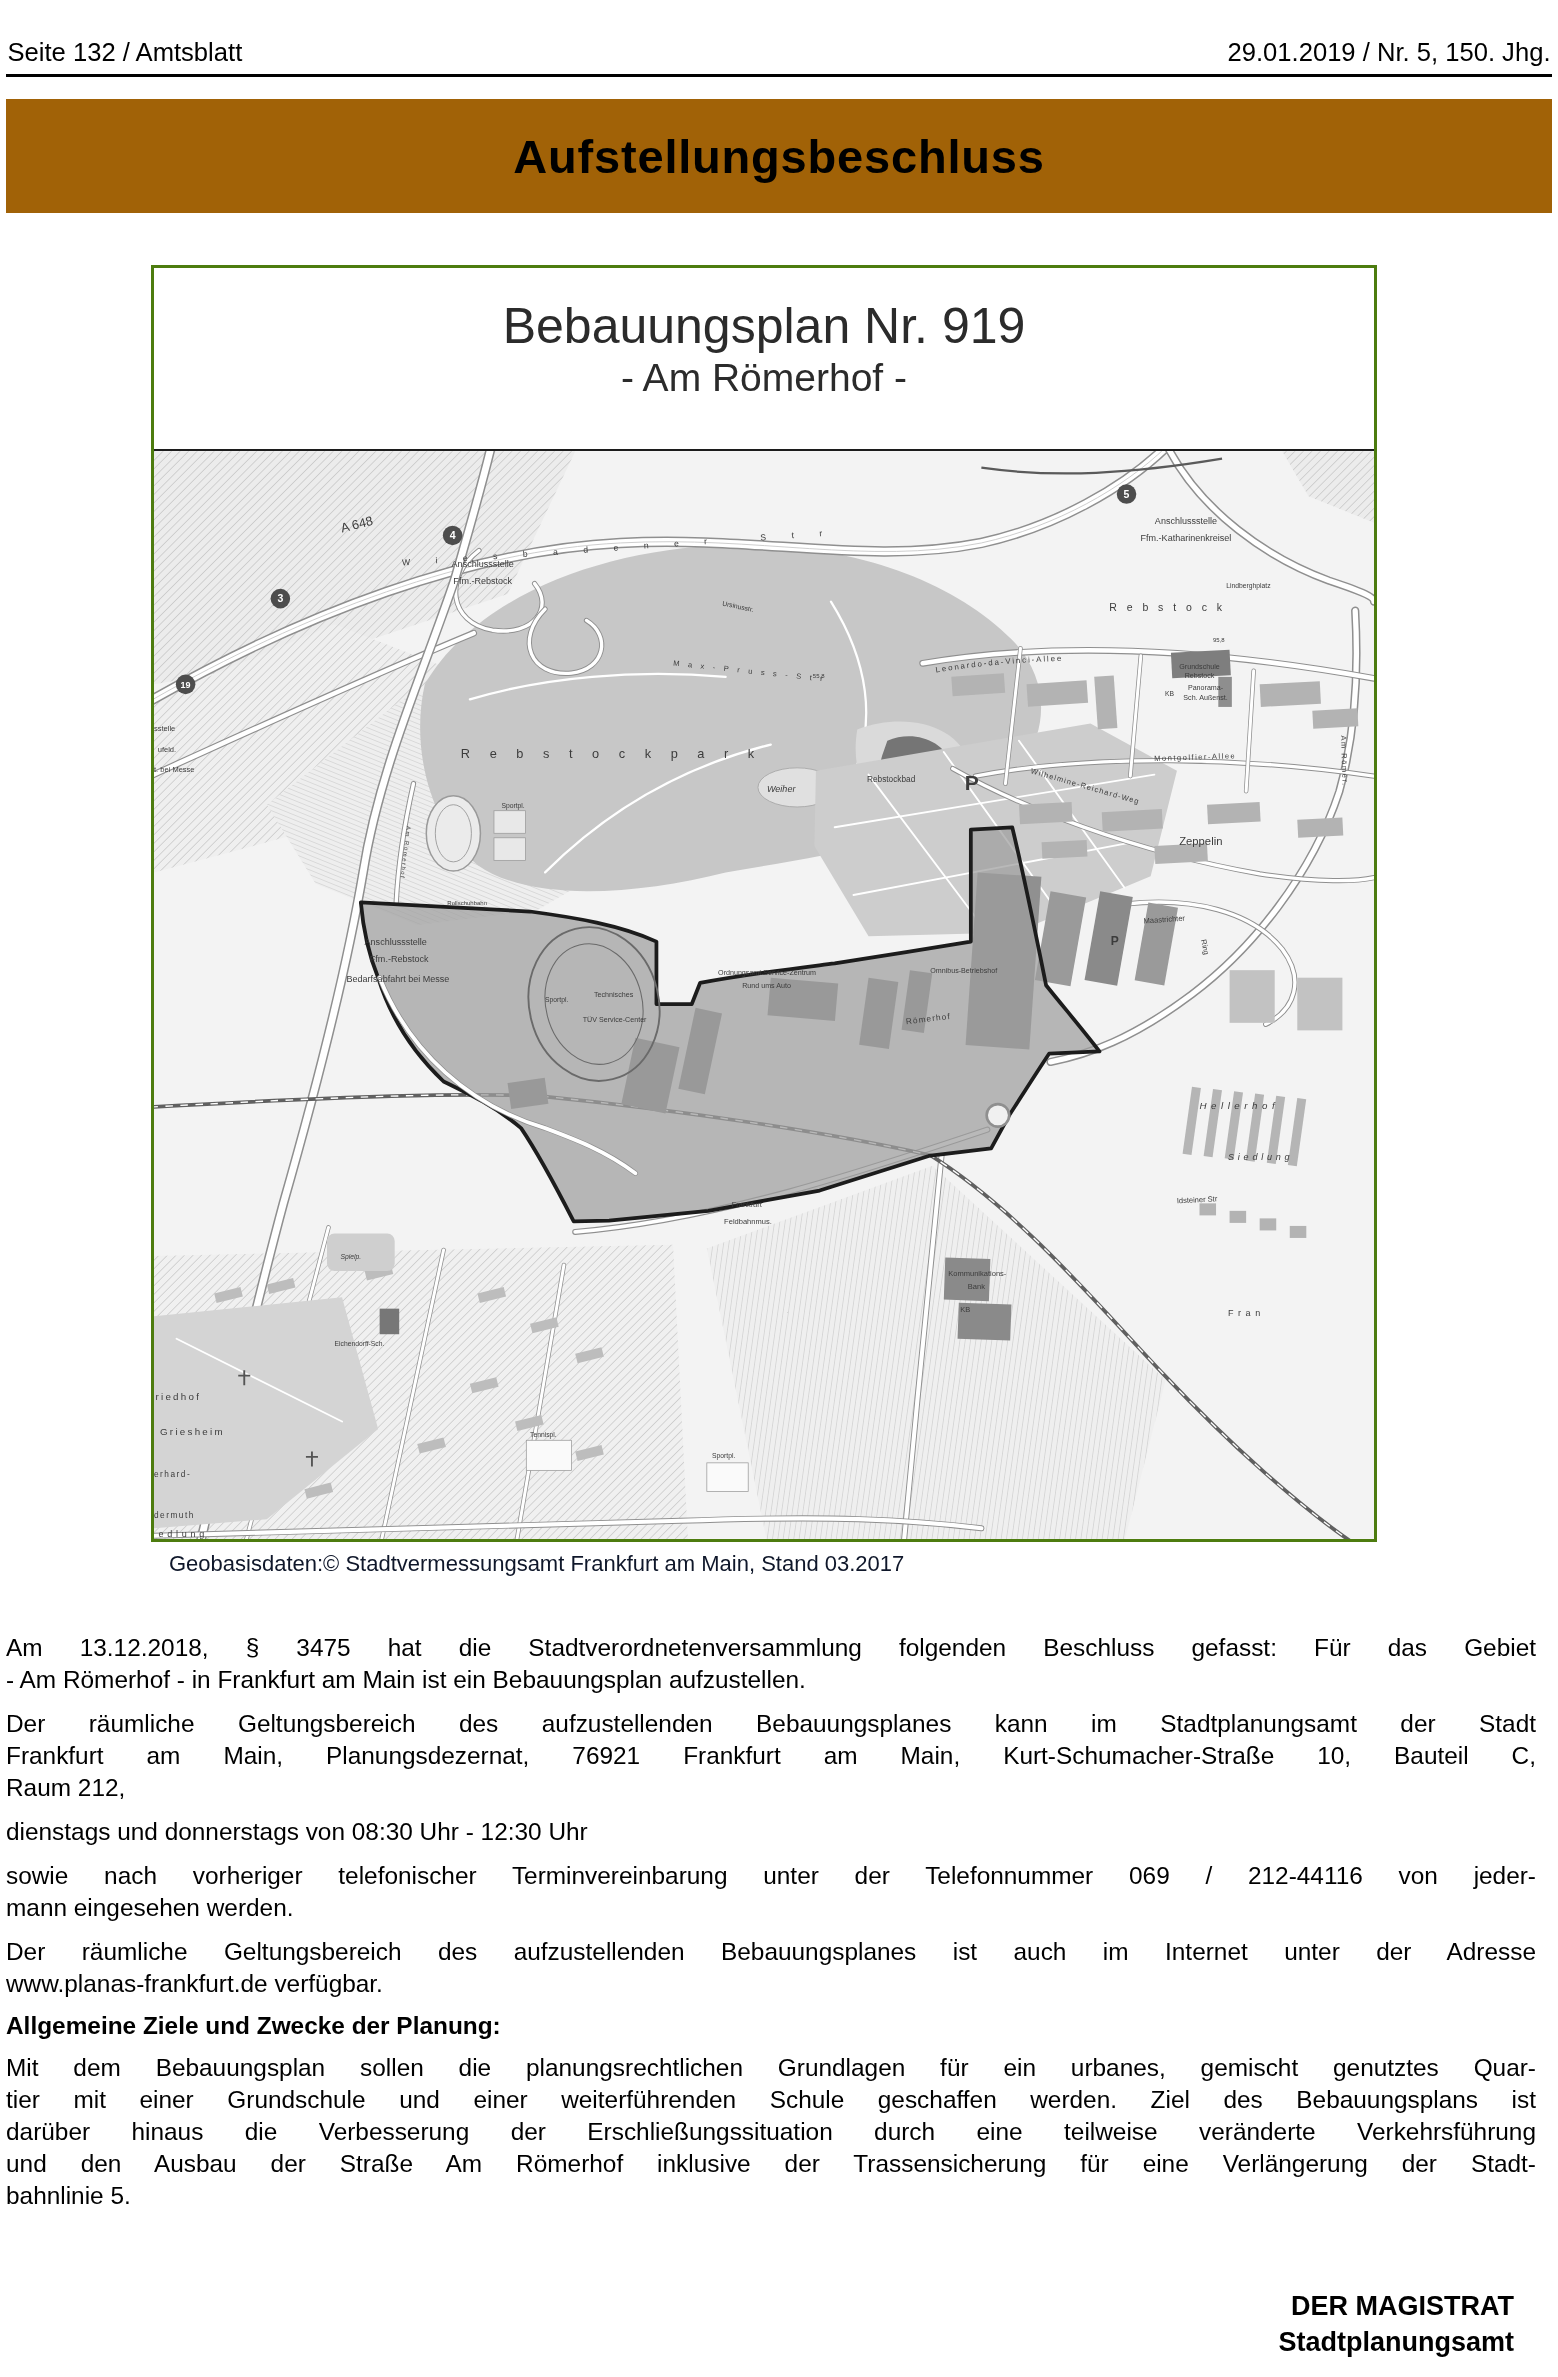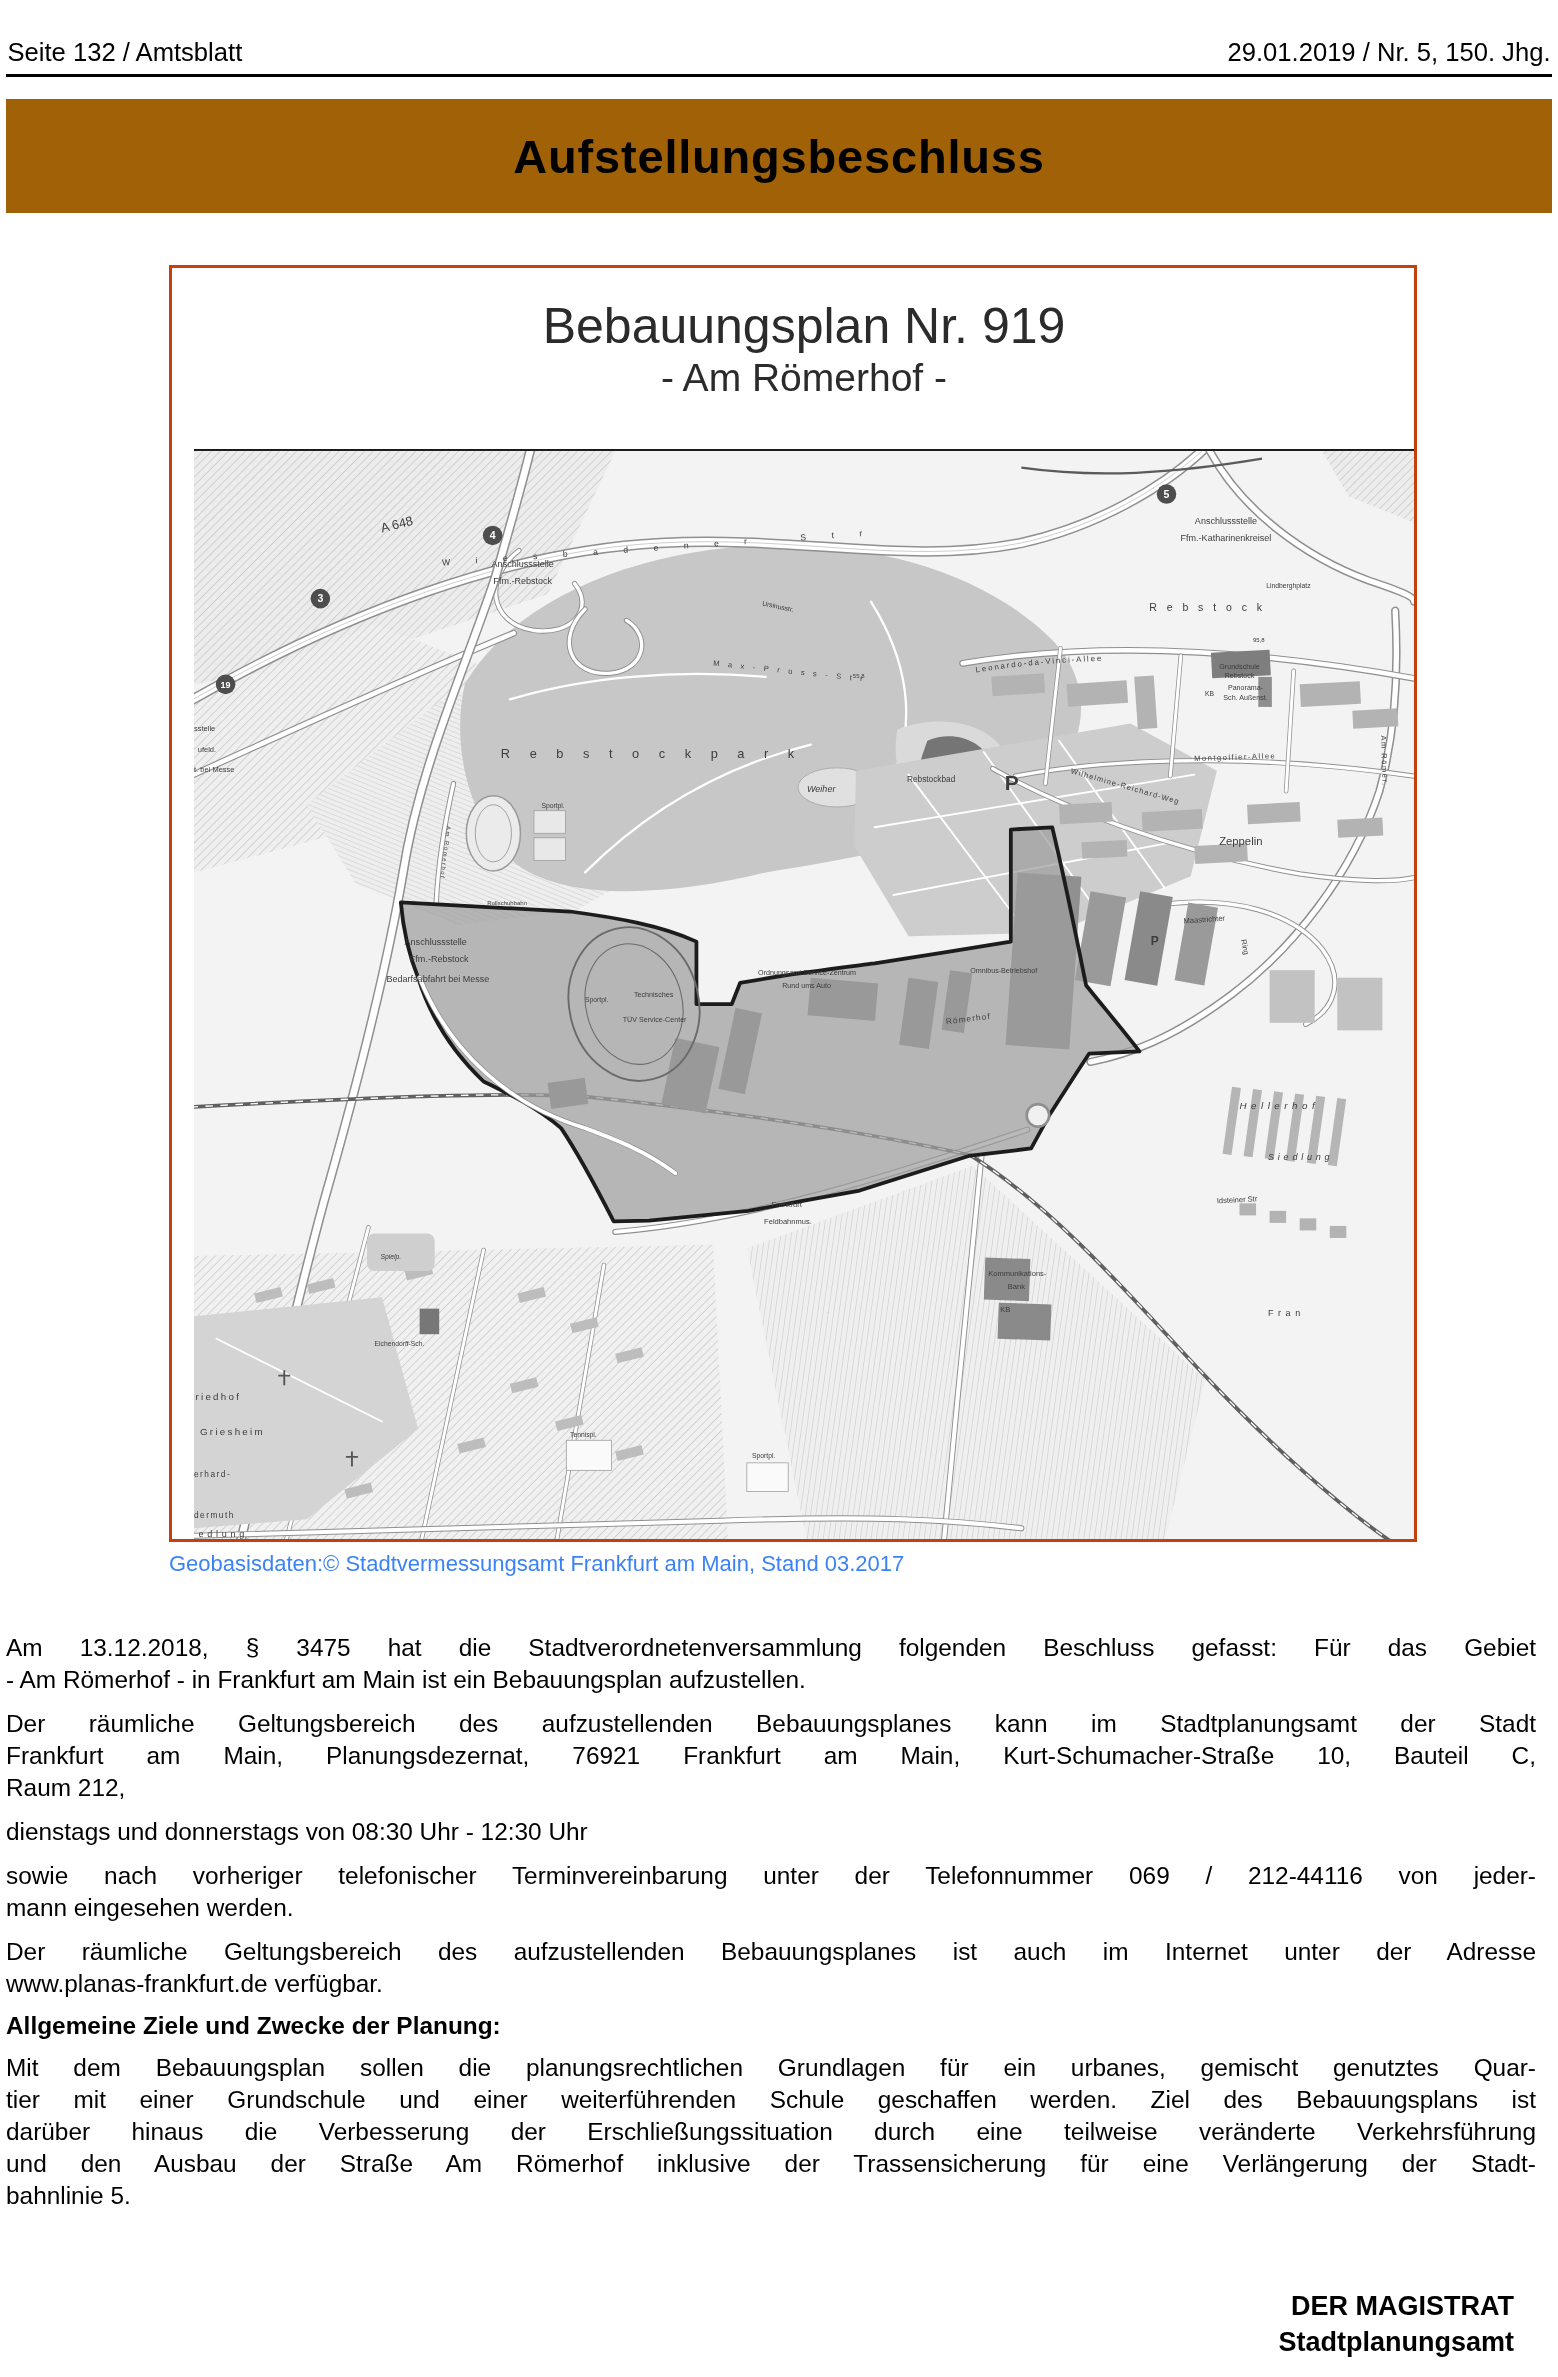--- a/index.html
+++ b/index.html
@@ -8,26 +8,26 @@
   
   .hdr{position:absolute;left:6px;top:0;width:1546px;height:42px;
        border-bottom:3.8px solid #000;font-size:25.6px;margin-top:32px;}
   .hdr-left{position:absolute;left:1.5px;top:6px;}
   .hdr-right{position:absolute;right:1.5px;top:6px;}
   
   .banner{position:absolute;left:6px;top:99px;width:1546px;height:114px;background:#a16207;
           display:flex;align-items:center;justify-content:center;}
   .banner-title{font-size:47px;font-weight:bold;letter-spacing:0.8px;}
   
-  .figure{position:absolute;left:169px;top:265px;width:1220px;border:3px solid #c2410c;padding-left:22px;}
+  .figure{position:absolute;left:151px;top:265px;width:1220px;border:3px solid #4d7c0f;}
   .fig-title{height:181px;border-bottom:2.3px solid #1c1c1c;text-align:center;color:#2b2b2b;}
   .fig-title .t1{padding-top:30px;font-size:50px;line-height:56px;}
   .fig-title .t2{font-size:39px;line-height:47px;}
   .fig-map svg{display:block;}
-  .caption{position:absolute;left:169px;top:1551px;font-size:22px;color:#3b82f6;}
+  .caption{position:absolute;left:169px;top:1551px;font-size:22px;color:#0f172a;}
   
   .bodytext{position:absolute;left:6px;top:1632px;width:1546px;font-size:24.4px;}
   .para{margin:0 16px 12px 0;}
   .pline{line-height:32px;text-align:justify;text-align-last:justify;white-space:normal;}
   .pline.last{text-align-last:left;}
   .bheading{font-weight:bold;}
   .sig{position:absolute;right:44px;top:2288px;text-align:right;font-weight:bold;
        font-size:27px;line-height:36px;}
   
   .rc{fill:none;stroke:#8f8f8f;stroke-linecap:round;}

